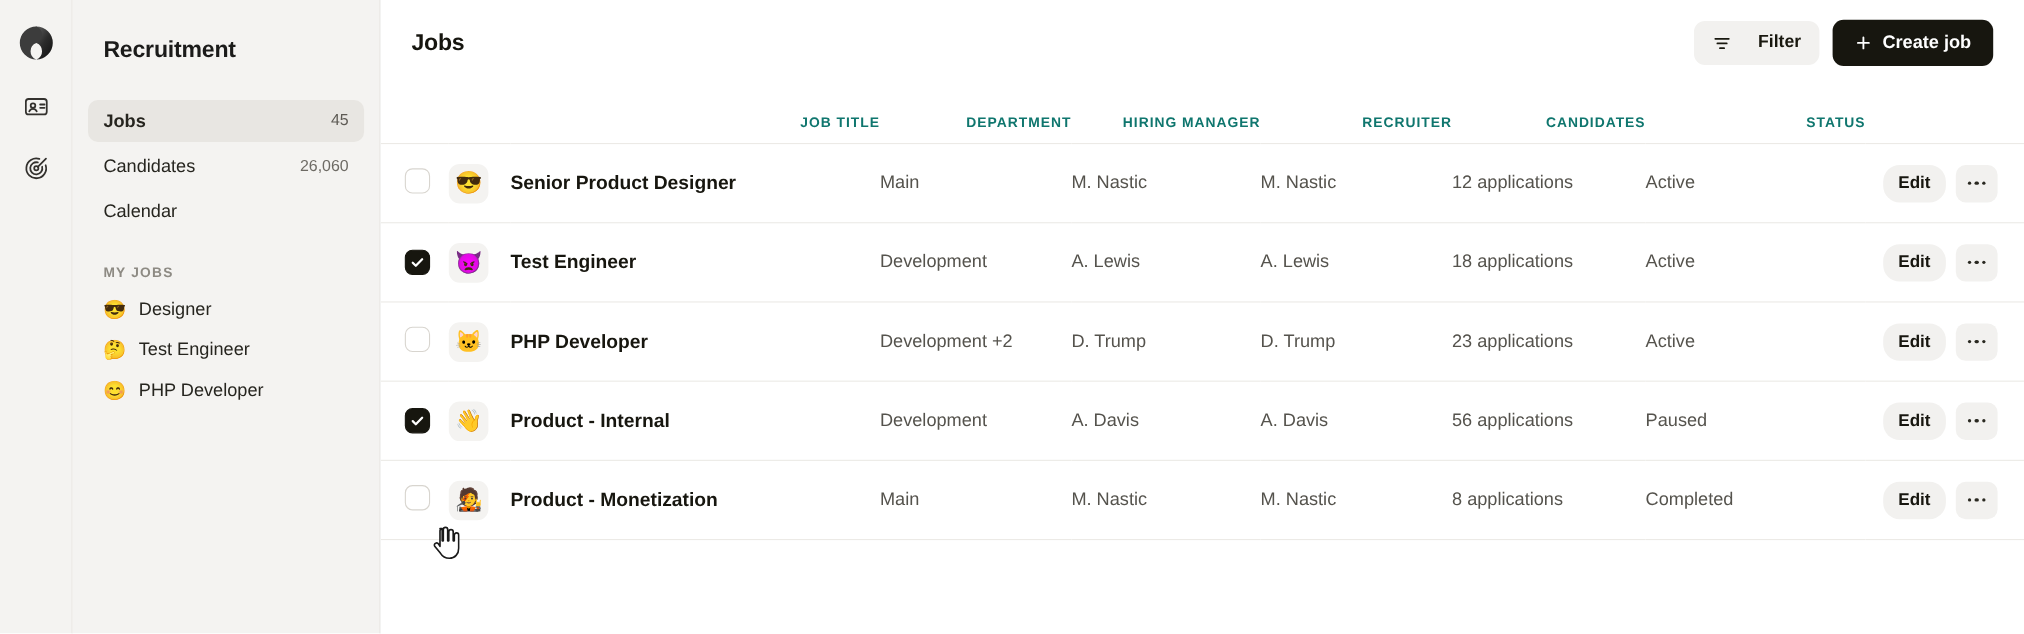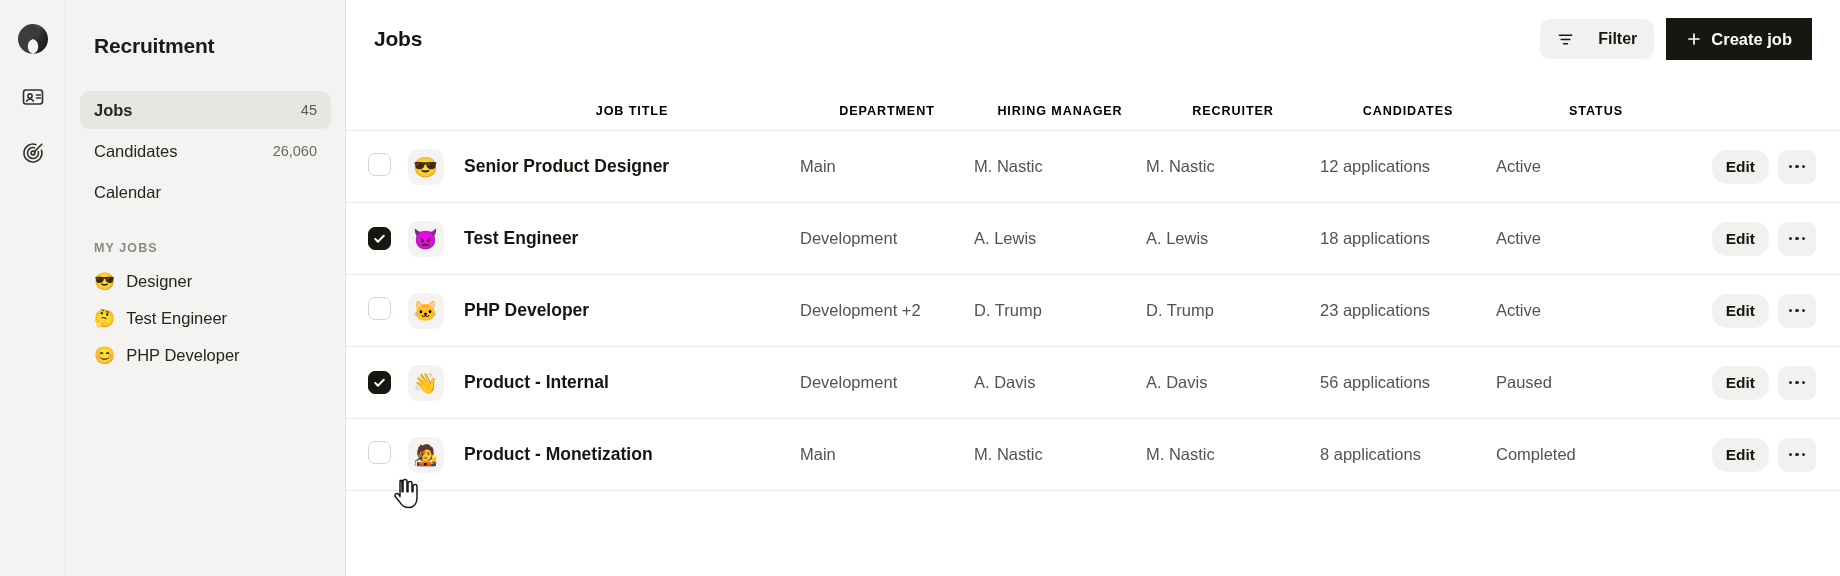--- a/index.html
+++ b/index.html
@@ -70,21 +70,21 @@
   .btn-filter {
     display: inline-flex; align-items: center; gap: 24px;
     height: 40px; padding: 0 17px;
     background: #f2f1ef; border: none; border-radius: 10px;
     font-size: 16px; font-weight: 700; color: #19180f;
     font-family: inherit; cursor: pointer;
   }
   .btn-create {
     display: inline-flex; align-items: center; gap: 9px;
     height: 42px; padding: 0 20px;
-    background: #17160f; border: none; border-radius: 0;
+    background: #17160f; border: none; border-radius: 10px;
     font-size: 16.5px; font-weight: 700; color: #ffffff;
     font-family: inherit; cursor: pointer;
   }
   .icon-sm { display: flex; align-items: center; }
 
   
   .search-wrap {
     height: 52px; display: flex; align-items: center; gap: 13px;
     padding: 0 28px 0 36px;
     border-bottom: 1px solid #eceae6;
@@ -94,23 +94,23 @@
     border: none; outline: none; background: transparent;
     font-family: inherit; font-size: 17px; color: #1d1c16; width: 100%;
     padding: 0;
   }
   .search-input::placeholder { color: #6f6c66; }
 
   
   .table-scroll { flex: 1; overflow: hidden; }
   table.jobs { width: 100%; border-collapse: collapse; table-layout: fixed; }
   table.jobs th {
-    text-align: center;
+    text-align: right;
     font-size: 12.6px; font-weight: 700; letter-spacing: 0.9px;
-    color: #000000; text-transform: uppercase;
+    color: #0f766e; text-transform: uppercase;
     padding: 26px 0 12px 0; vertical-align: bottom;
     border-bottom: 1px solid #eceae6;
   }
   table.jobs td {
     padding: 0; height: 72px; vertical-align: middle;
     border-bottom: 1px solid #eceae6;
     font-size: 16.5px; color: #55534d;
   }
   .c-check  { width: 62px;  padding-left: 22px !important; }
   .c-av     { width: 56px; }

